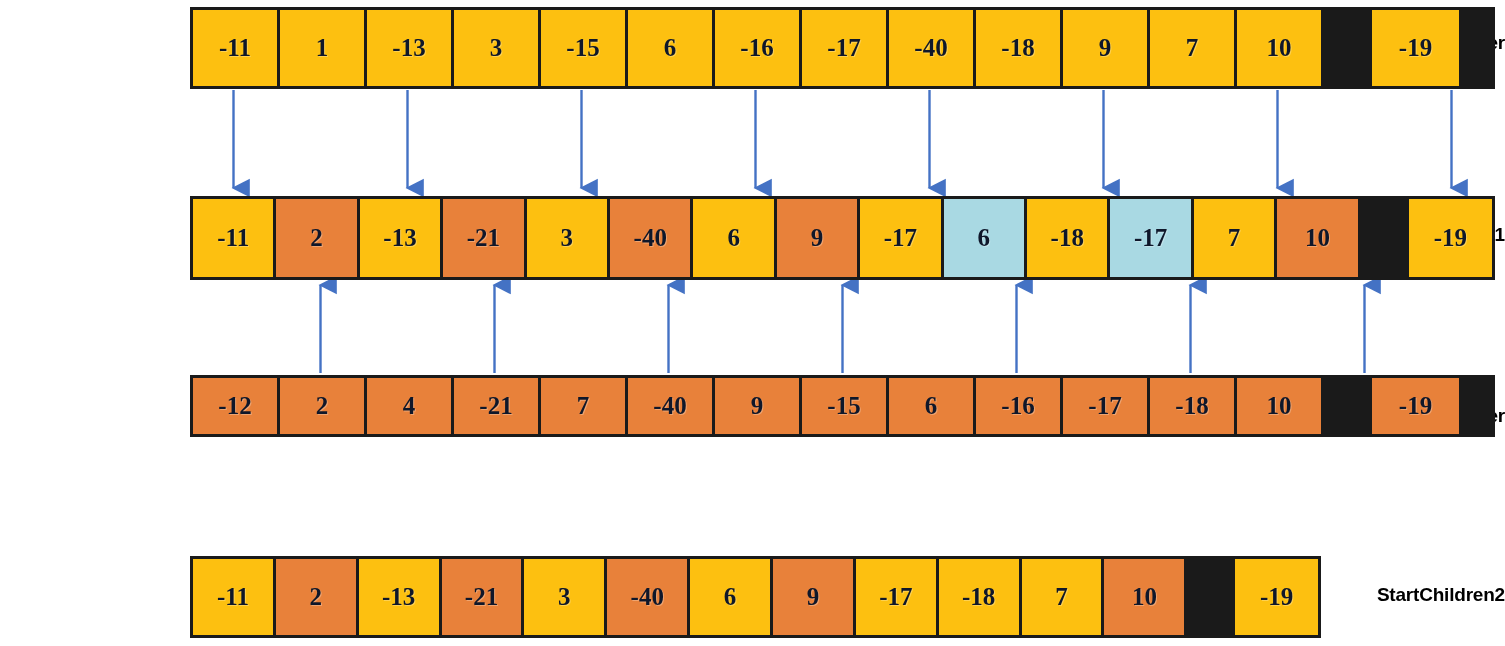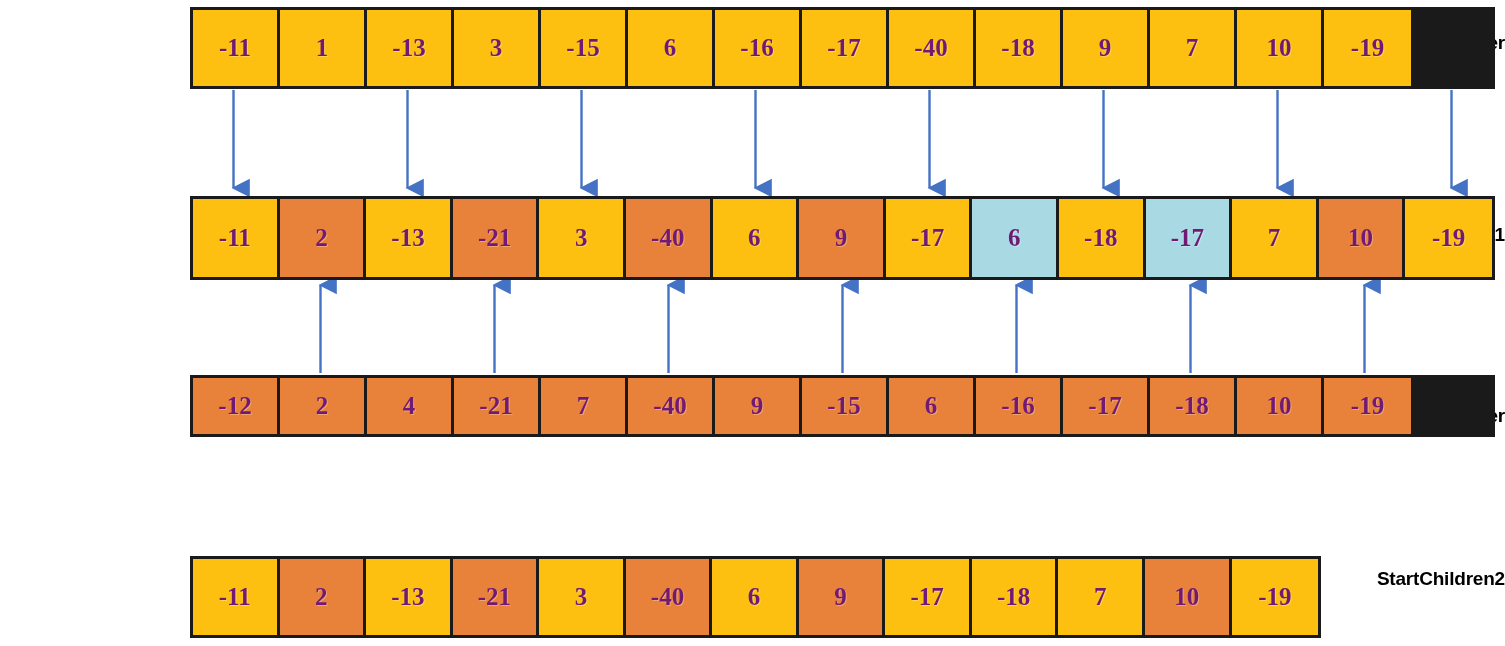--- a/index.html
+++ b/index.html
@@ -42,43 +42,43 @@
   }
 
   .cell {
     box-sizing: border-box;
     display: flex;
     align-items: center;
     justify-content: center;
     font-family: "Liberation Serif", serif;
     font-weight: bold;
     font-size: 25px;
-    color: #701a75;
+    color: #0f172a;
     border-right: 3px solid #1a1a1a;
     text-shadow: 1px 1px 0 rgba(255,255,255,0.28);
   }
-  .cell:last-child { border-right: none; }
+  .cell:last-child { border-right: none; margin-left: 48px; }
 
   .c-yellow { background: #FDC010; }
   .c-orange { background: #E8813A; }
   .c-cyan   { background: #A9D9E3; }
 
   .arrow-layer {
     position: absolute;
     left: 0;
     top: 0;
     width: 1505px;
     height: 646px;
     pointer-events: none;
   }
 
   .label-father        { top: 32px;  }
   .label-startchildren1 { top: 224px; }
   .label-mother        { top: 405px; }
-  .label-startchildren2 { top: 568px; }
+  .label-startchildren2 { top: 584px; }
 </style>
 </head>
 <body>
 
 <div id="stage">
 
   <div class="row-label label-father">Father</div>
   <div class="row-label label-startchildren1">StartChildren1</div>
   <div class="row-label label-mother">Mother</div>
   <div class="row-label label-startchildren2">StartChildren2</div>

